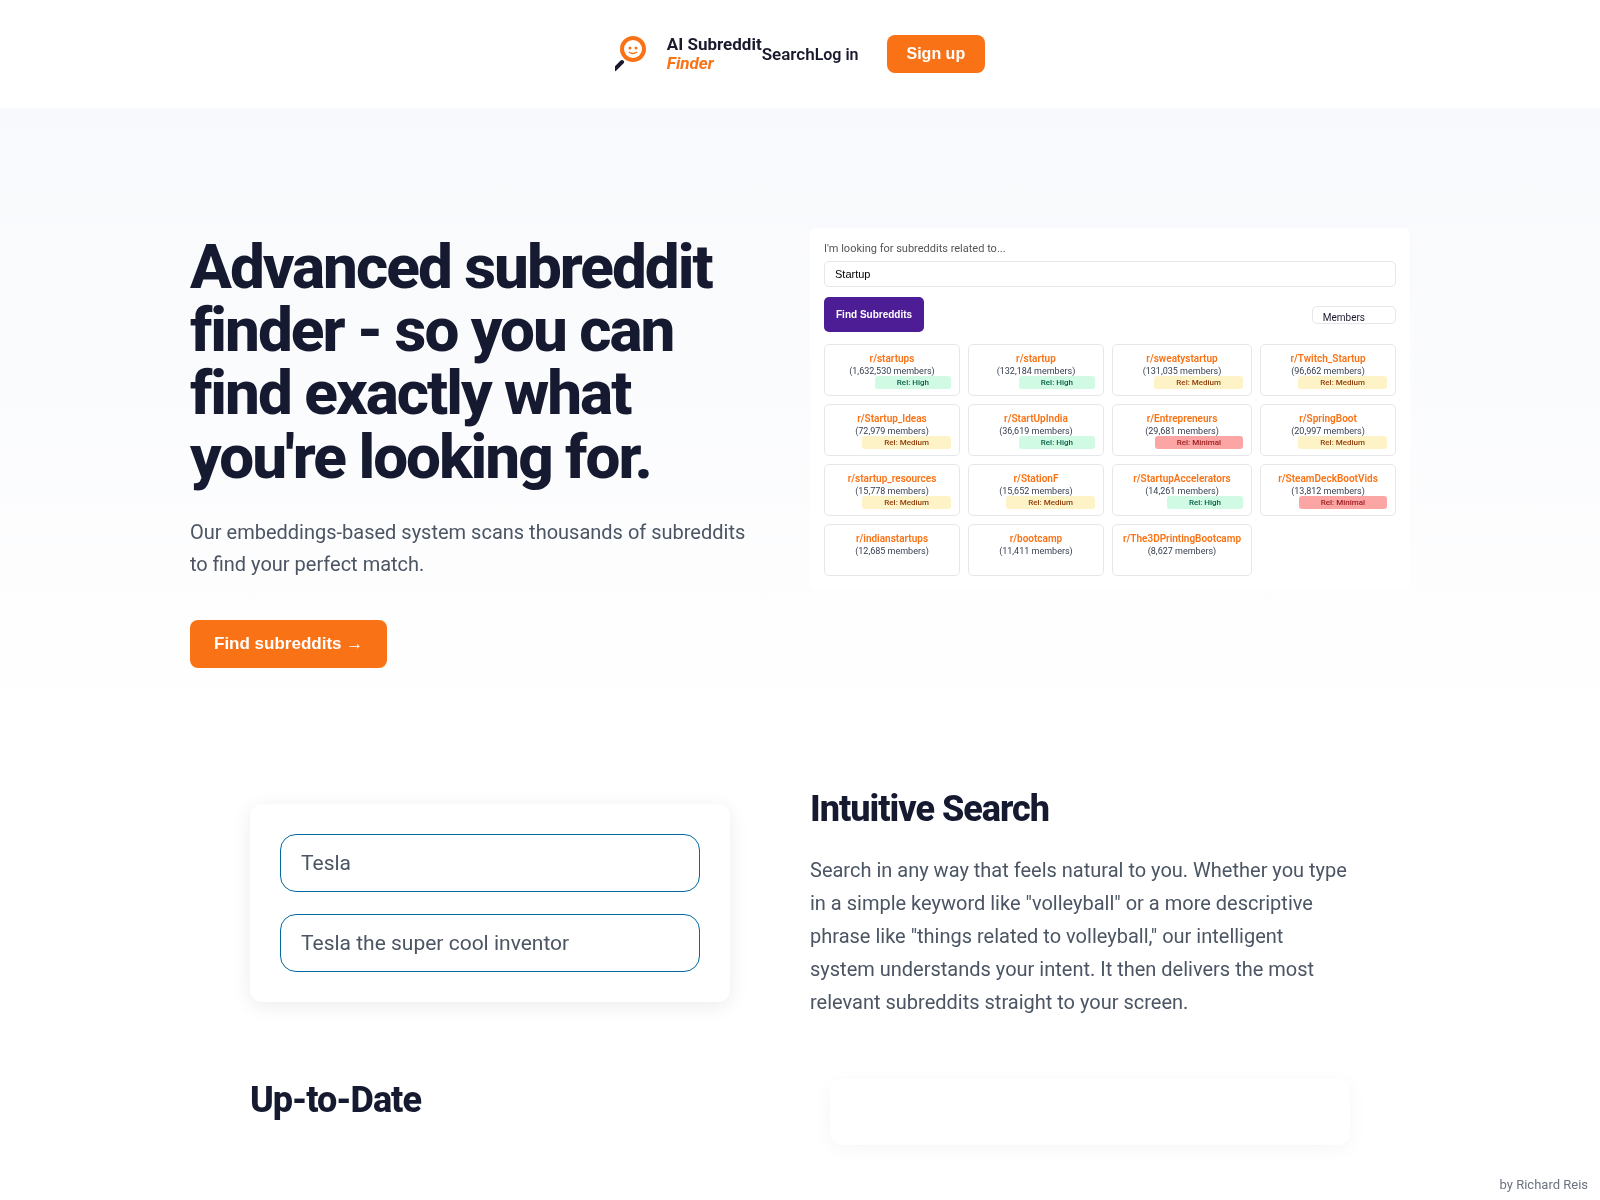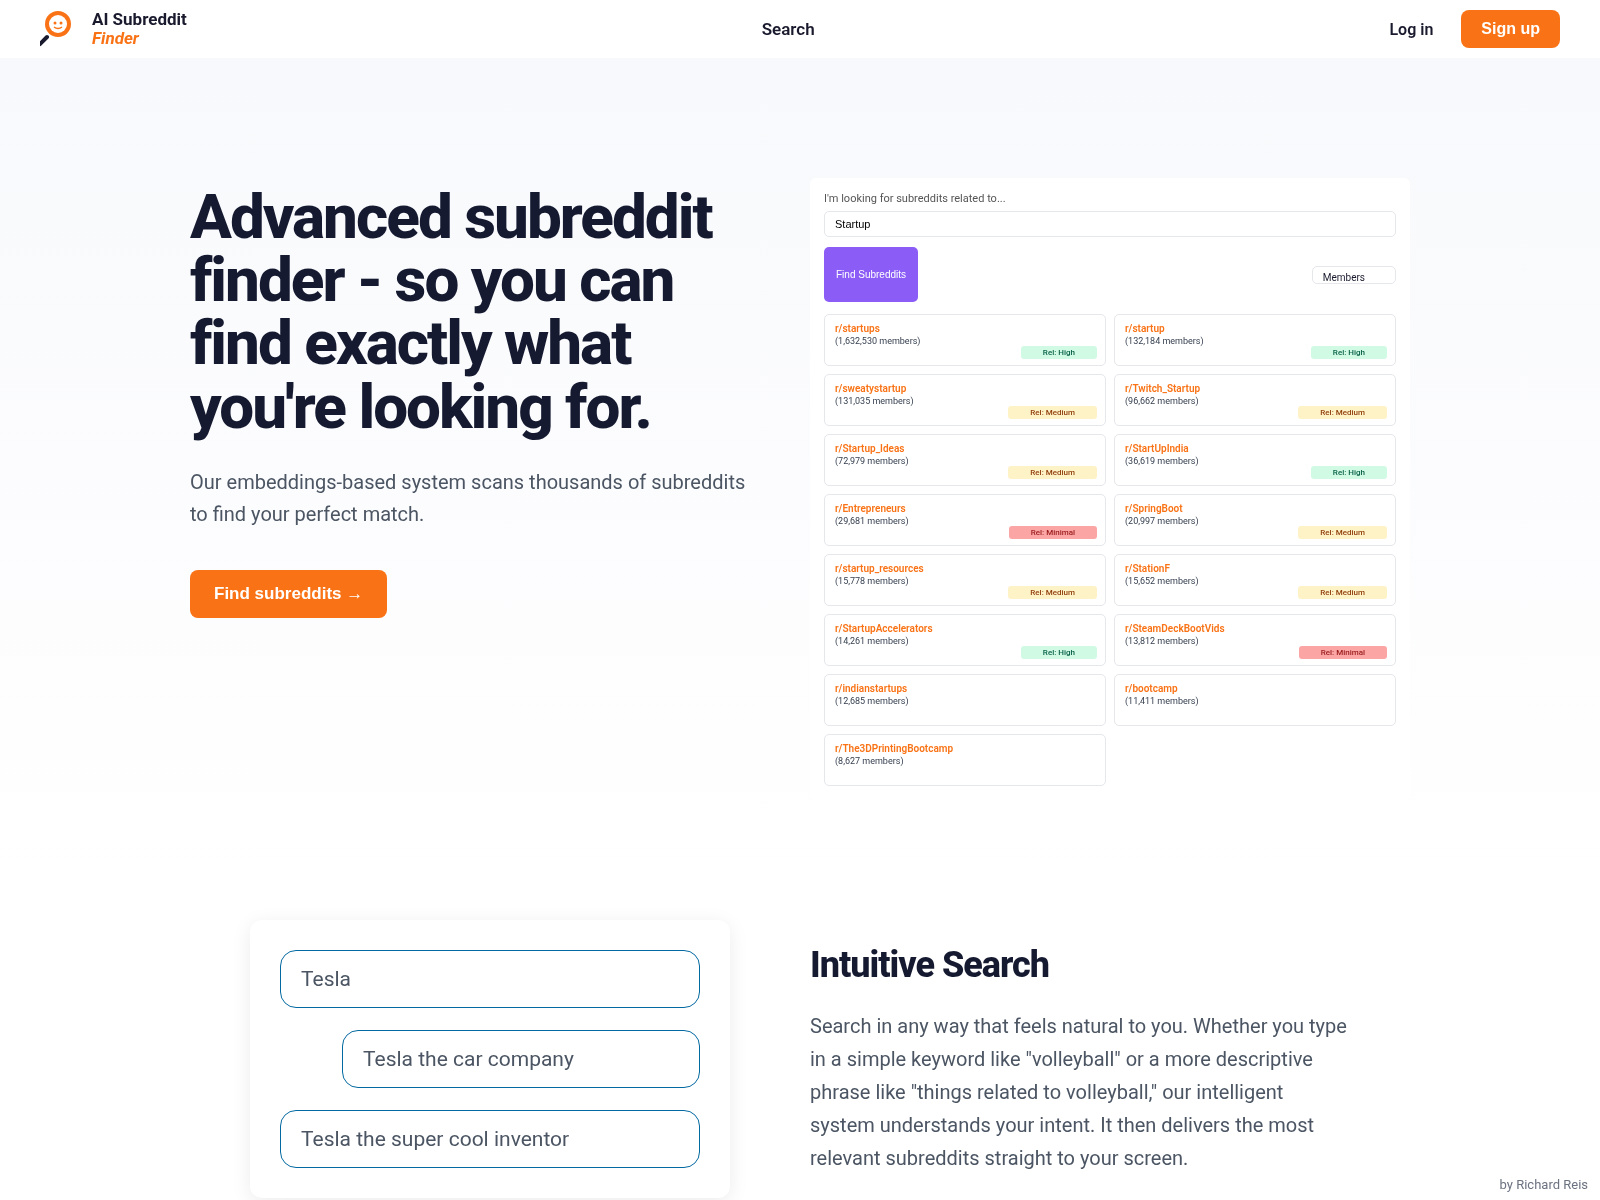--- a/index.html
+++ b/index.html
@@ -9,22 +9,22 @@
     }
     body {
       font-family: -apple-system, BlinkMacSystemFont, 'Segoe UI', Roboto, Helvetica, Arial, sans-serif;
       background: #fff;
       color: #1a1a2e;
       width: 1600px;
     }
     .header {
       display: flex;
       align-items: center;
-      justify-content: space-between;
-      padding: 8px 40px;
+      justify-content: center;
+      padding: 33px 40px;
       background: #fff;
     }
     .logo-area {
       display: flex;
       align-items: center;
       gap: 10px;
     }
     .logo-icon {
       width: 42px;
       height: 42px;
@@ -122,40 +122,41 @@
       font-size: 11px;
       margin-bottom: 10px;
     }
     .preview-controls {
       display: flex;
       justify-content: space-between;
       align-items: center;
       margin-bottom: 12px;
     }
     .find-btn {
-      background: #8b5cf6;
+      background: #4c1d95;
       color: #fff;
       border: none;
-      padding: 22px 12px;
+      padding: 12px 12px;
       border-radius: 5px;
       font-size: 10px;
-      font-weight: 400;
+      font-weight: 700;
     }
     .sort-select {
       border: 1px solid #e5e7eb;
       border-radius: 5px;
       padding: 5px 30px 0 10px;
       font-size: 10px;
       background: #fff;
       position: relative;
     }
     .results-grid {
       display: grid;
-      grid-template-columns: repeat(2, 1fr);
+      grid-template-columns: repeat(4, 1fr);
       gap: 8px;
+      text-align: center;
     }
     .result-card {
       border: 1px solid #e5e7eb;
       border-radius: 5px;
       padding: 8px 10px;
       position: relative;
       min-height: 52px;
     }
     .result-name {
       color: #f97316;
@@ -369,21 +370,20 @@
           </div>
         </div>
     </div>
   </div>
 </section>
 
 <section class="feature-section">
   <div class="feature-image">
     <div class="tesla-card">
       <div class="tesla-item">Tesla</div>
-      <div class="tesla-item indent">Tesla the car company</div>
       <div class="tesla-item">Tesla the super cool inventor</div>
     </div>
   </div>
   <div class="feature-content">
     <h2 class="feature-title">Intuitive Search</h2>
     <p class="feature-text">Search in any way that feels natural to you. Whether you type in a simple keyword like "volleyball" or a more descriptive phrase like "things related to volleyball," our intelligent system understands your intent. It then delivers the most relevant subreddits straight to your screen.</p>
   </div>
 </section>
 
 <section class="uptodate-section">

